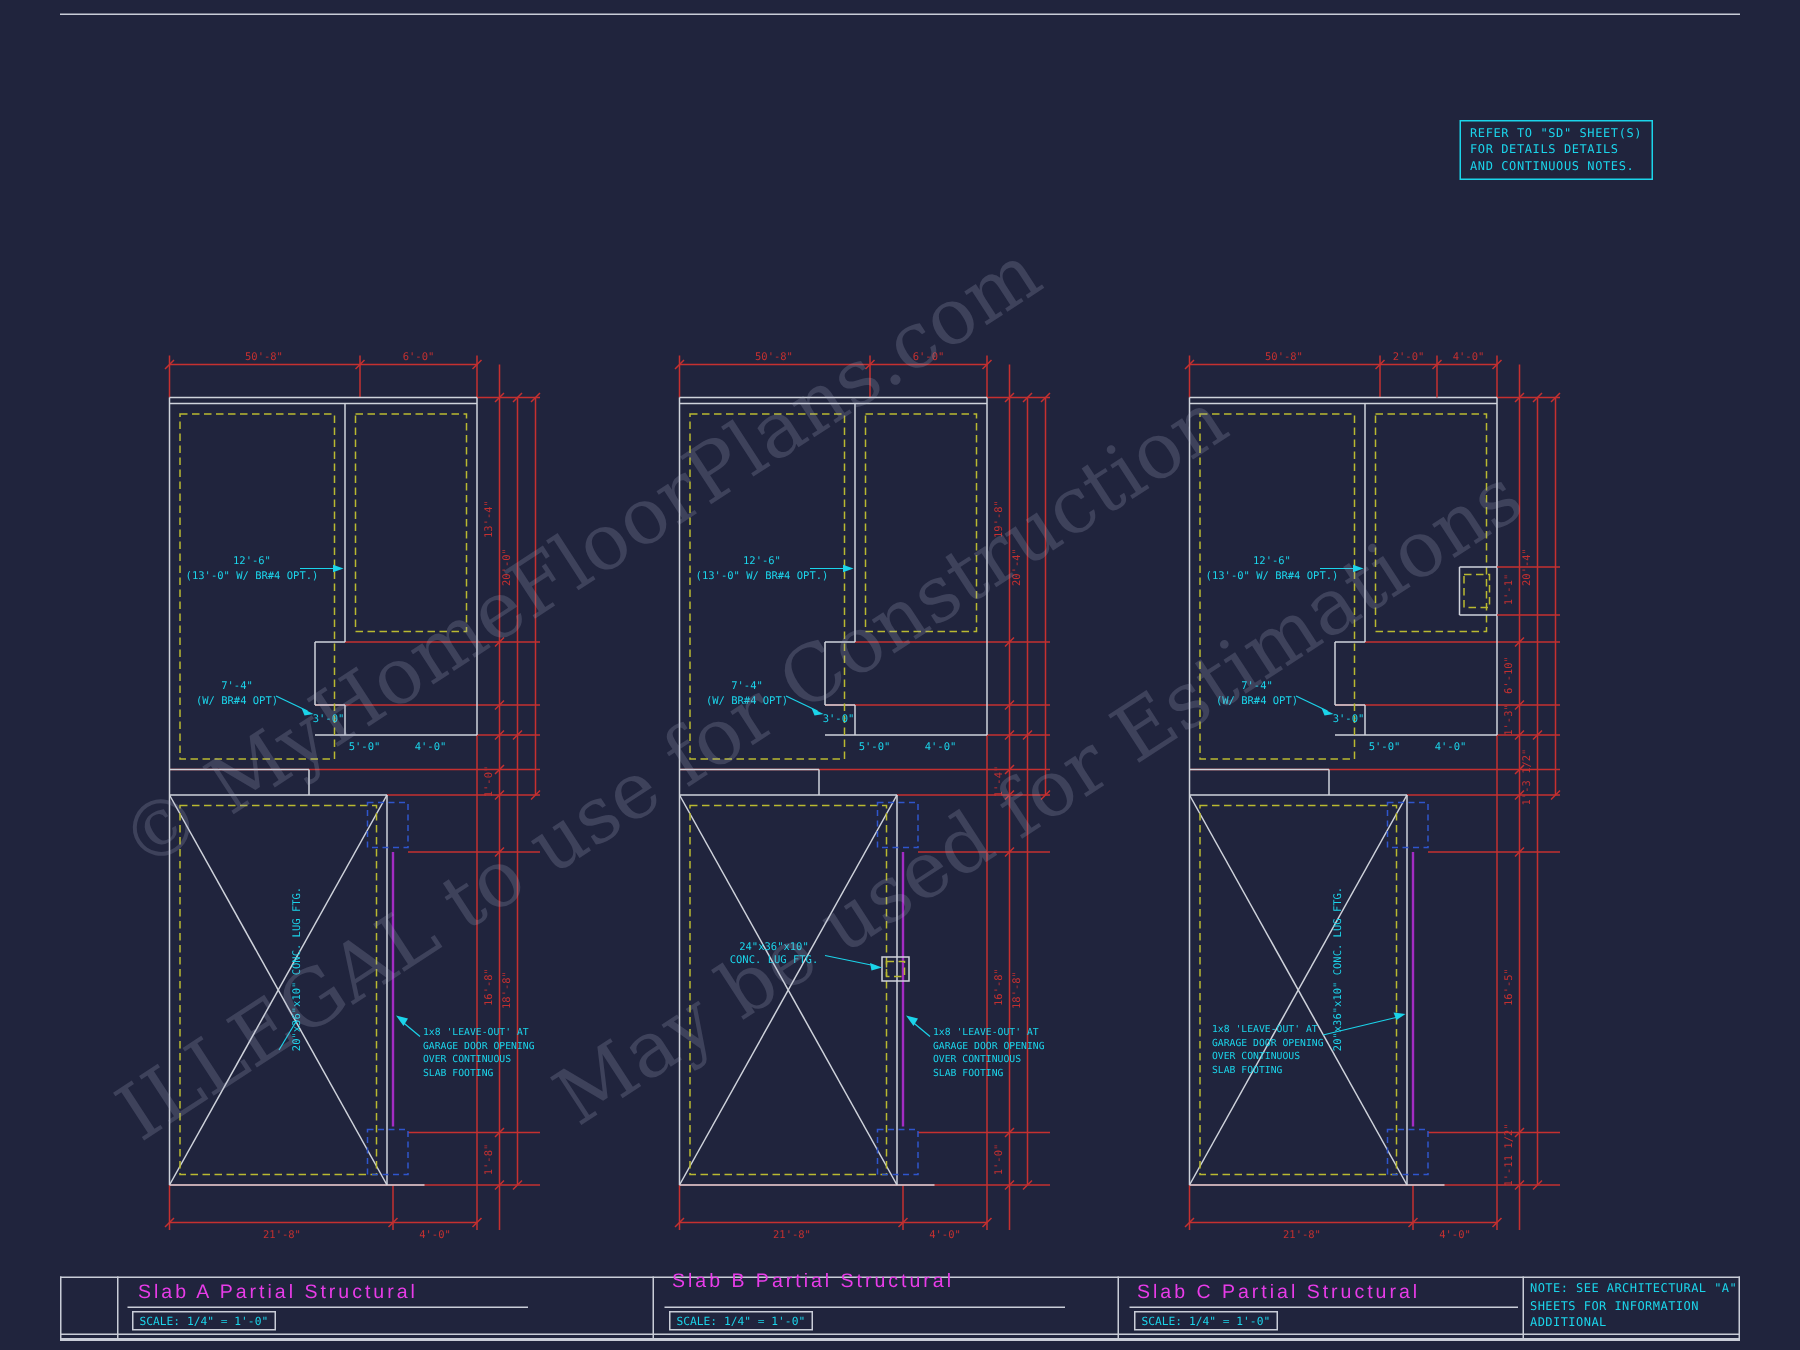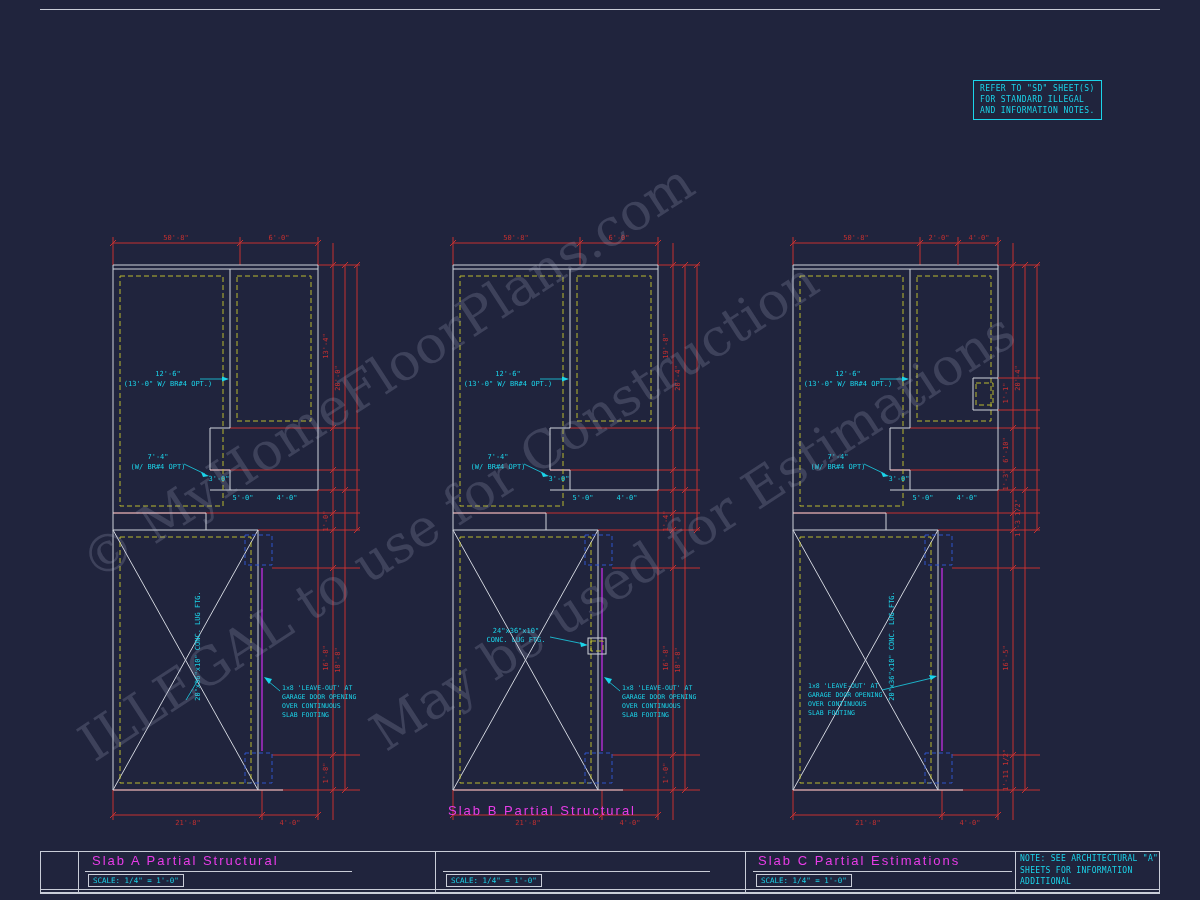--- a/index.html
+++ b/index.html
@@ -228,44 +228,44 @@
 </svg>
 
 <div class="watermark">
   <div class="wl1">© MyHomeFloorPlans.com</div>
   <div class="wl2">ILLEGAL to use for Construction</div>
   <div class="wl3">May be used for Estimations</div>
 </div>
 
 <div class="sd-note">
   <div>REFER TO "SD" SHEET(S)</div>
-  <div>FOR STANDARD ILLEGAL</div>
-  <div>AND INFORMATION NOTES.</div>
+  <div>FOR DETAILS DETAILS</div>
+  <div>AND CONTINUOUS NOTES.</div>
 </div>
 
 <div>
   <div class="hline" style="left:40px;top:851px;width:1120px"></div>
   <div class="hline" style="left:40px;top:889px;width:1120px"></div>
   <div class="hline" style="left:40px;top:892px;width:1120px;height:2px"></div>
   <div class="vline" style="left:40px;top:851px;height:42px"></div>
   <div class="vline" style="left:78px;top:851px;height:42px"></div>
   <div class="vline" style="left:435px;top:851px;height:42px"></div>
   <div class="vline" style="left:745px;top:851px;height:42px"></div>
   <div class="vline" style="left:1015px;top:851px;height:42px"></div>
   <div class="vline" style="left:1159px;top:851px;height:42px"></div>
 
   <div class="tb-title" style="left:92px;top:853px">Slab A Partial Structural</div>
   <div class="tb-underline" style="left:85px;top:871px;width:267px"></div>
   <div class="tb-scale" style="left:88px;top:874px">SCALE: 1/4" = 1'-0"</div>
 
-  <div class="tb-title" style="left:448px;top:803px">Slab B Partial Structural</div>
+  <div class="tb-title" style="left:448px;top:846px">Slab B Partial Structural</div>
   <div class="tb-underline" style="left:443px;top:871px;width:267px"></div>
   <div class="tb-scale" style="left:446px;top:874px">SCALE: 1/4" = 1'-0"</div>
 
-  <div class="tb-title" style="left:758px;top:853px">Slab C Partial Estimations</div>
+  <div class="tb-title" style="left:758px;top:853px">Slab C Partial Structural</div>
   <div class="tb-underline" style="left:753px;top:871px;width:259px"></div>
   <div class="tb-scale" style="left:756px;top:874px">SCALE: 1/4" = 1'-0"</div>
 
   <div class="arch-note">
     <div>NOTE: SEE ARCHITECTURAL "A"</div>
     <div>SHEETS FOR INFORMATION</div>
     <div>ADDITIONAL</div>
   </div>
 </div>
 

